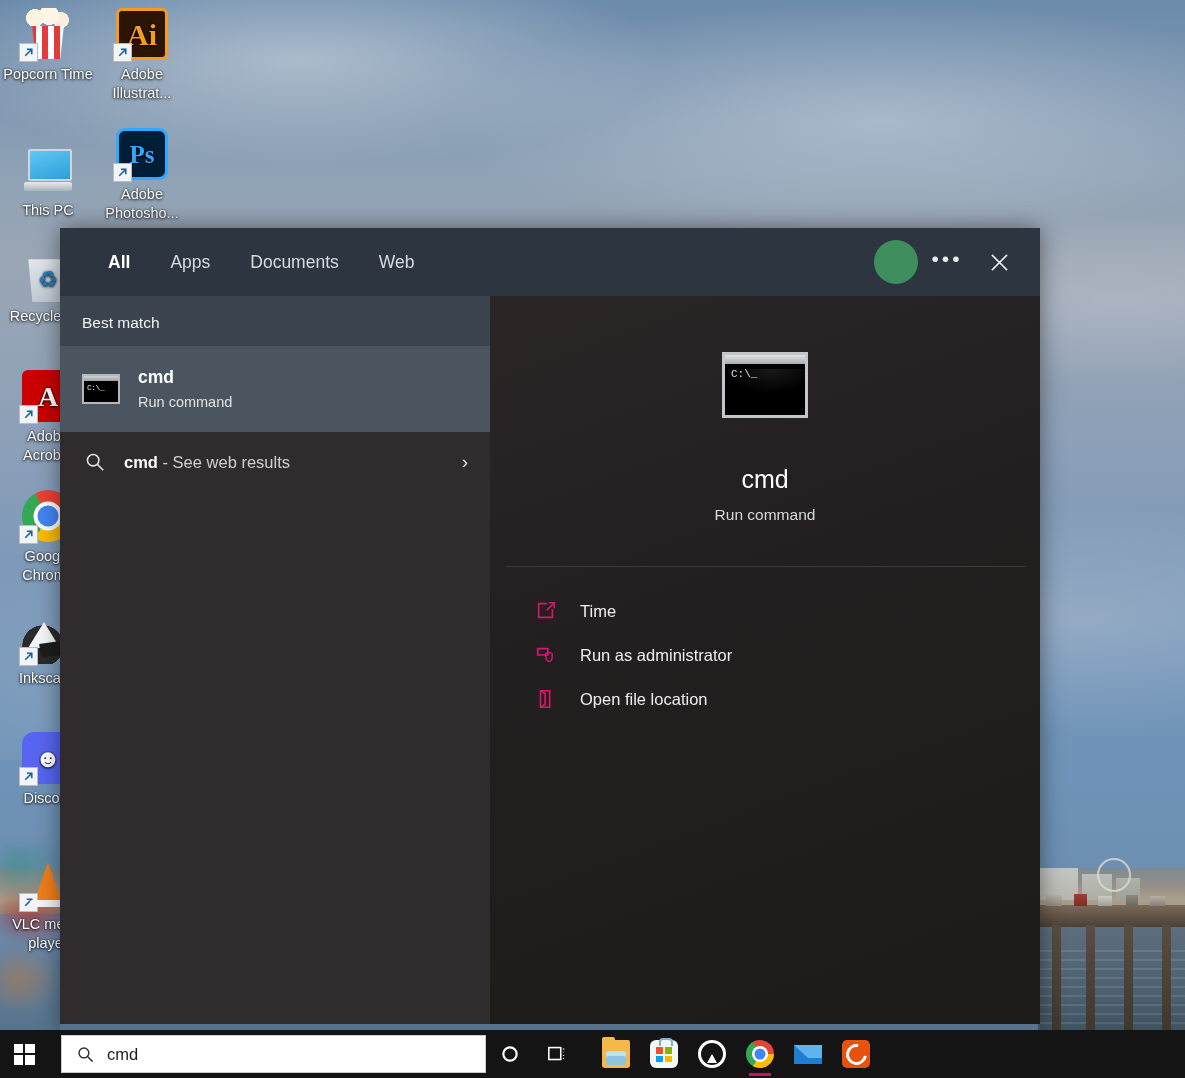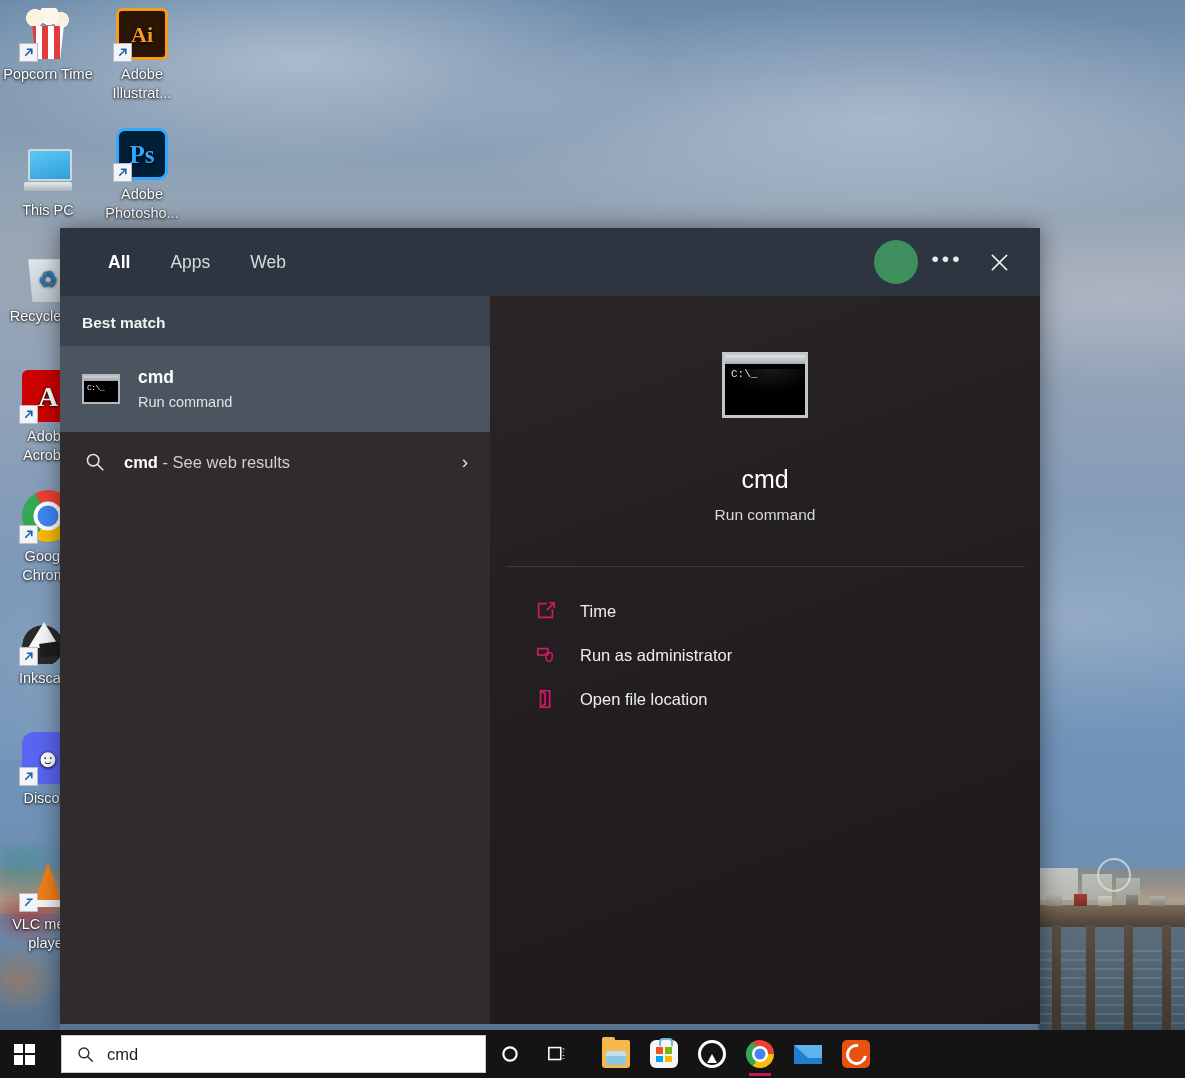--- a/index.html
+++ b/index.html
@@ -134,21 +134,21 @@
     content:''; position:absolute; left:8px; top:18px; width:36px; height:33px;
     background: repeating-linear-gradient(90deg,#e23b3b 0 6px,#fdfdfd 6px 12px);
     clip-path: polygon(6% 0, 94% 0, 84% 100%, 16% 100%);
   }
   
   .ic-ai {
     background: #2b1505;
     border: 3px solid #f59b1e;
     border-radius: 6px;
     display:flex; align-items:center; justify-content:center;
-    color:#f59b1e; font-size:22px; font-weight:700; font-family:"Liberation Serif",serif;
+    color:#f59b1e; font-size:30px; font-weight:700; font-family:"Liberation Serif",serif;
   }
   
   .ic-ps {
     background: #001e36;
     border: 3px solid #31a8ff;
     border-radius: 9px;
     display:flex; align-items:center; justify-content:center;
     color:#31a8ff; font-size:25px; font-weight:700; font-family:"Liberation Serif",serif;
   }
   
@@ -280,21 +280,21 @@
   #body { display: flex; height: 728px; }
 
   
   #left-col {
     width: 430px;
     background: #302c2e;
     position: relative;
   }
   .section-head {
     padding: 16px 22px 12px;
-    font-size: 15.5px; font-weight: 700;
+    font-size: 15.5px; font-weight: 400;
     color: #f2f3f4;
   }
   #best-head {
     background: #3a434e;
     padding: 18px 22px 14px;
   }
   #best-row {
     display: flex; align-items: center; gap: 18px;
     height: 86px;
     padding: 0 22px;
@@ -620,20 +620,23 @@
 
   <div id="header">
     <div id="tabs">
       <div class="tab active">
         <span>All</span>
       </div>
       <div class="tab">
         <span>Apps</span>
       </div>
       <div class="tab">
+        <span>Documents</span>
+      </div>
+      <div class="tab">
         <span>Web</span>
       </div>
     </div>
 
     <div id="header-right">
       <div id="avatar"></div>
       <div class="hdr-btn">
         <span id="ellipsis">•••</span>
       </div>
       <div class="hdr-btn" id="closebtn">

